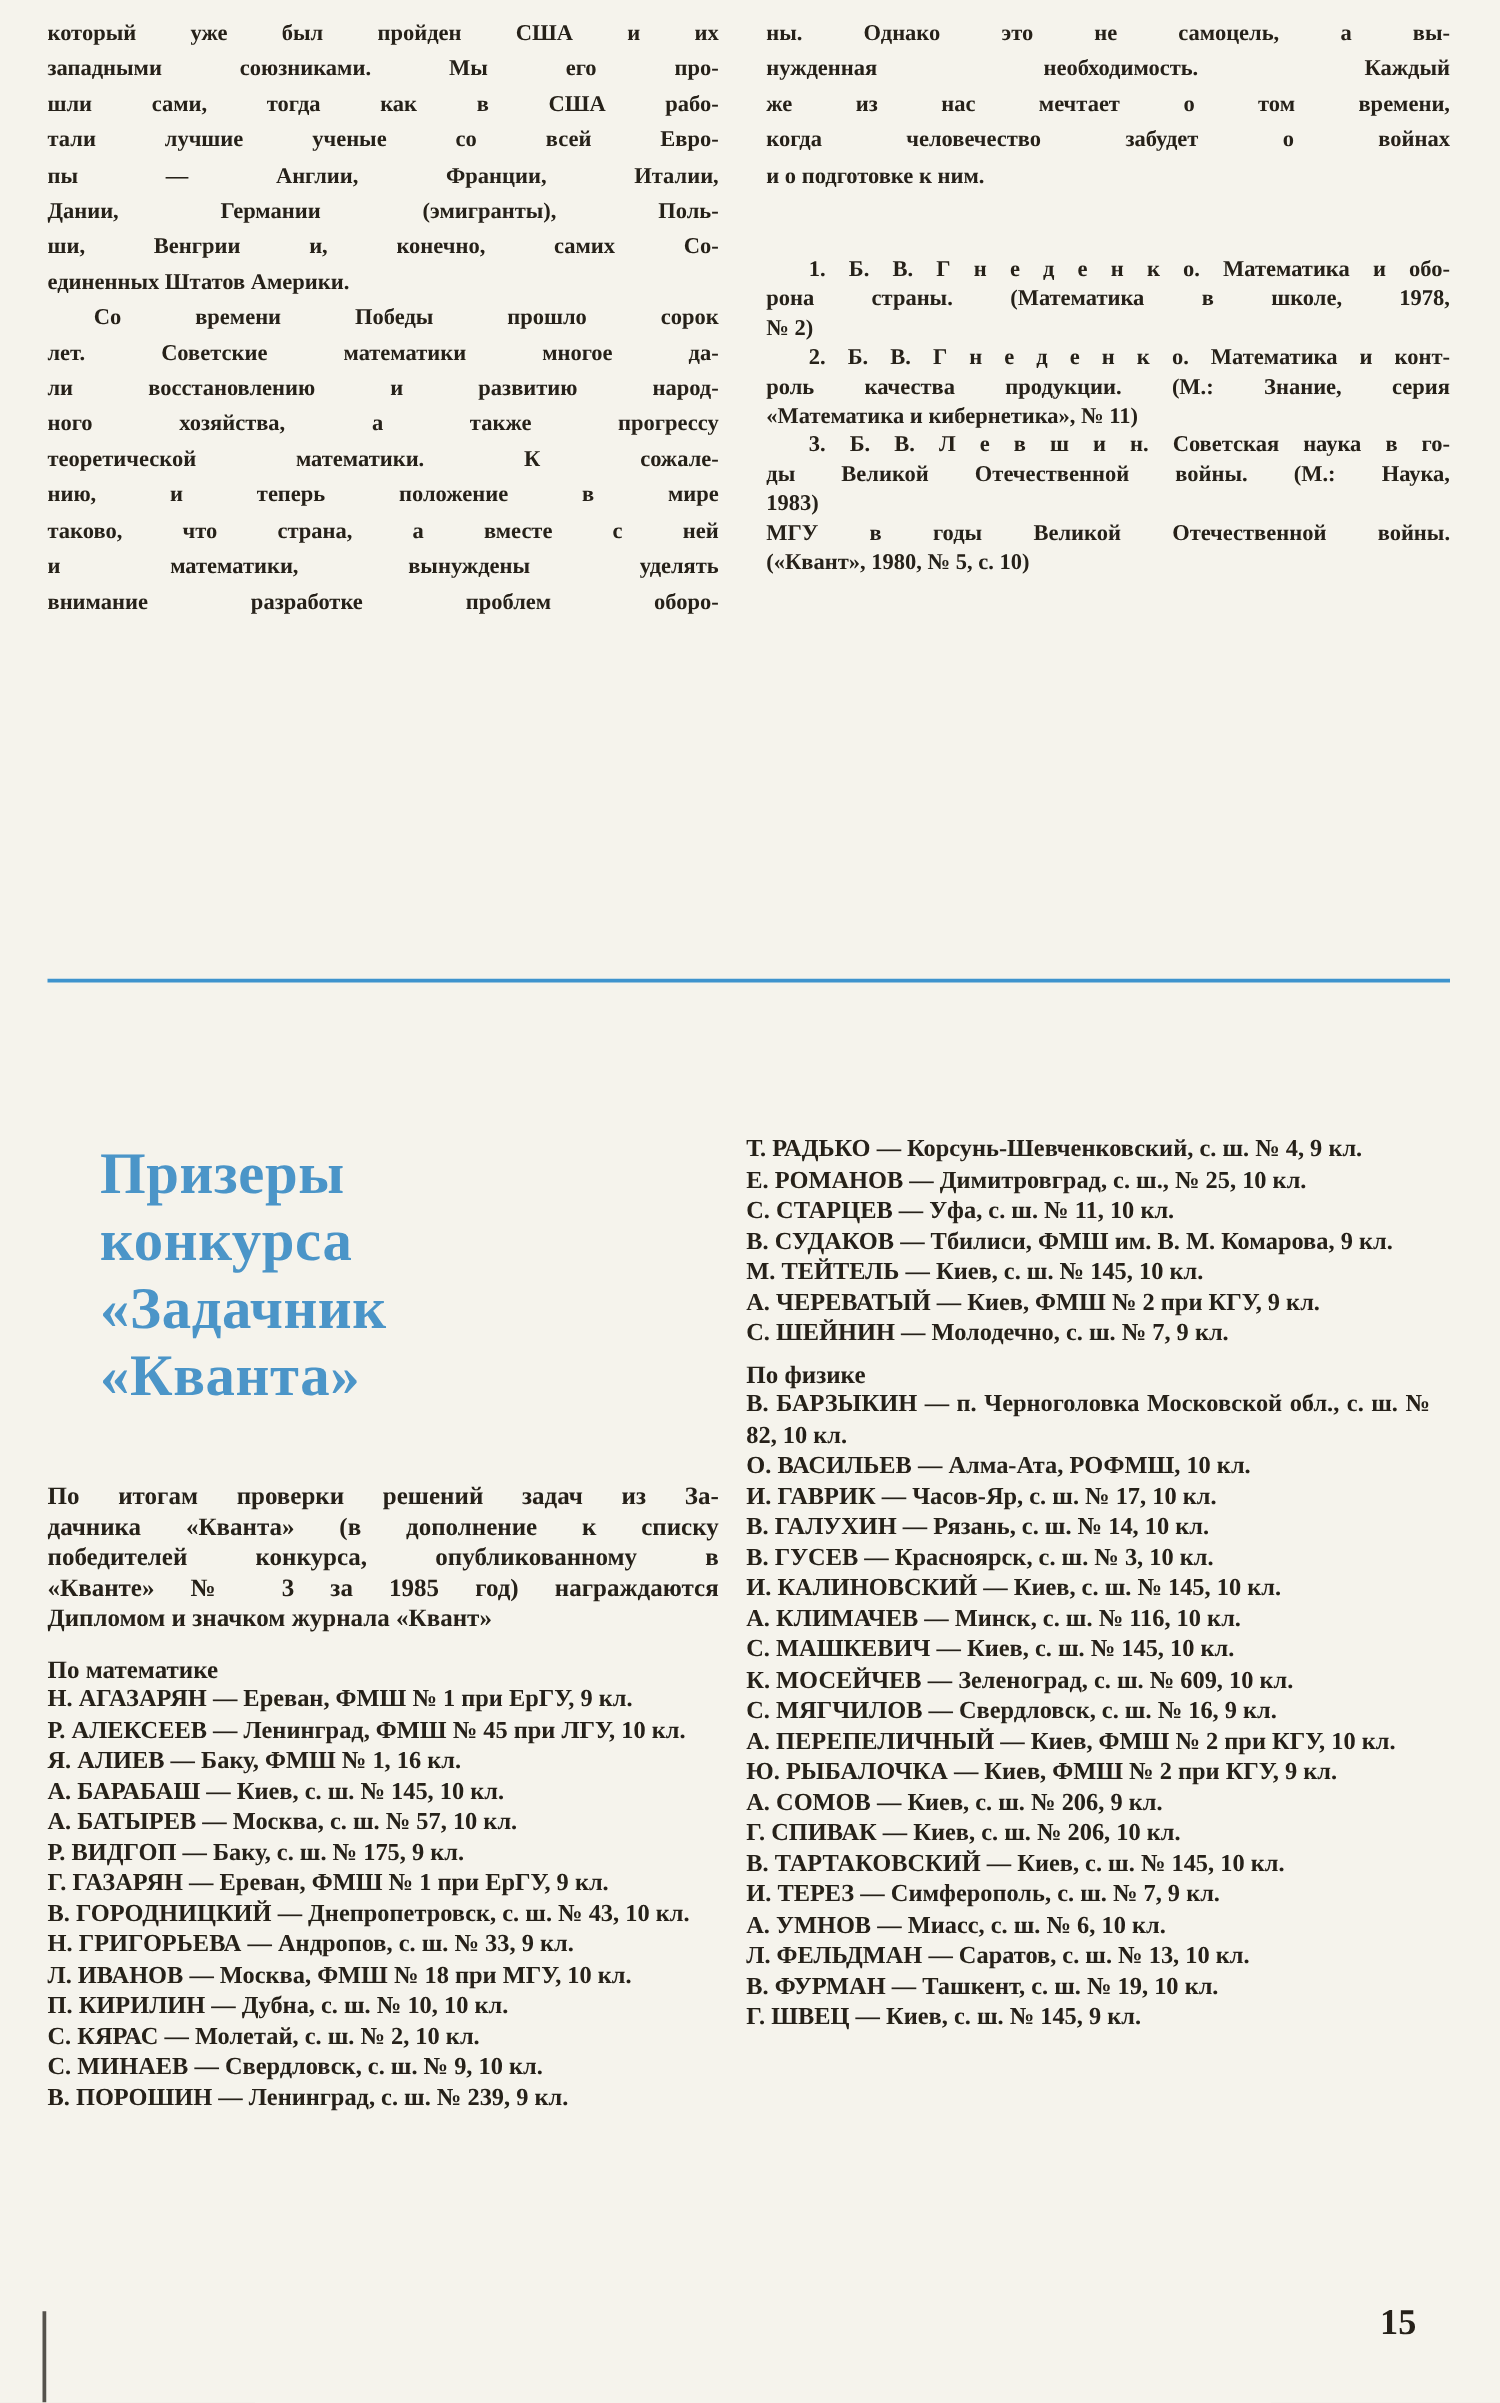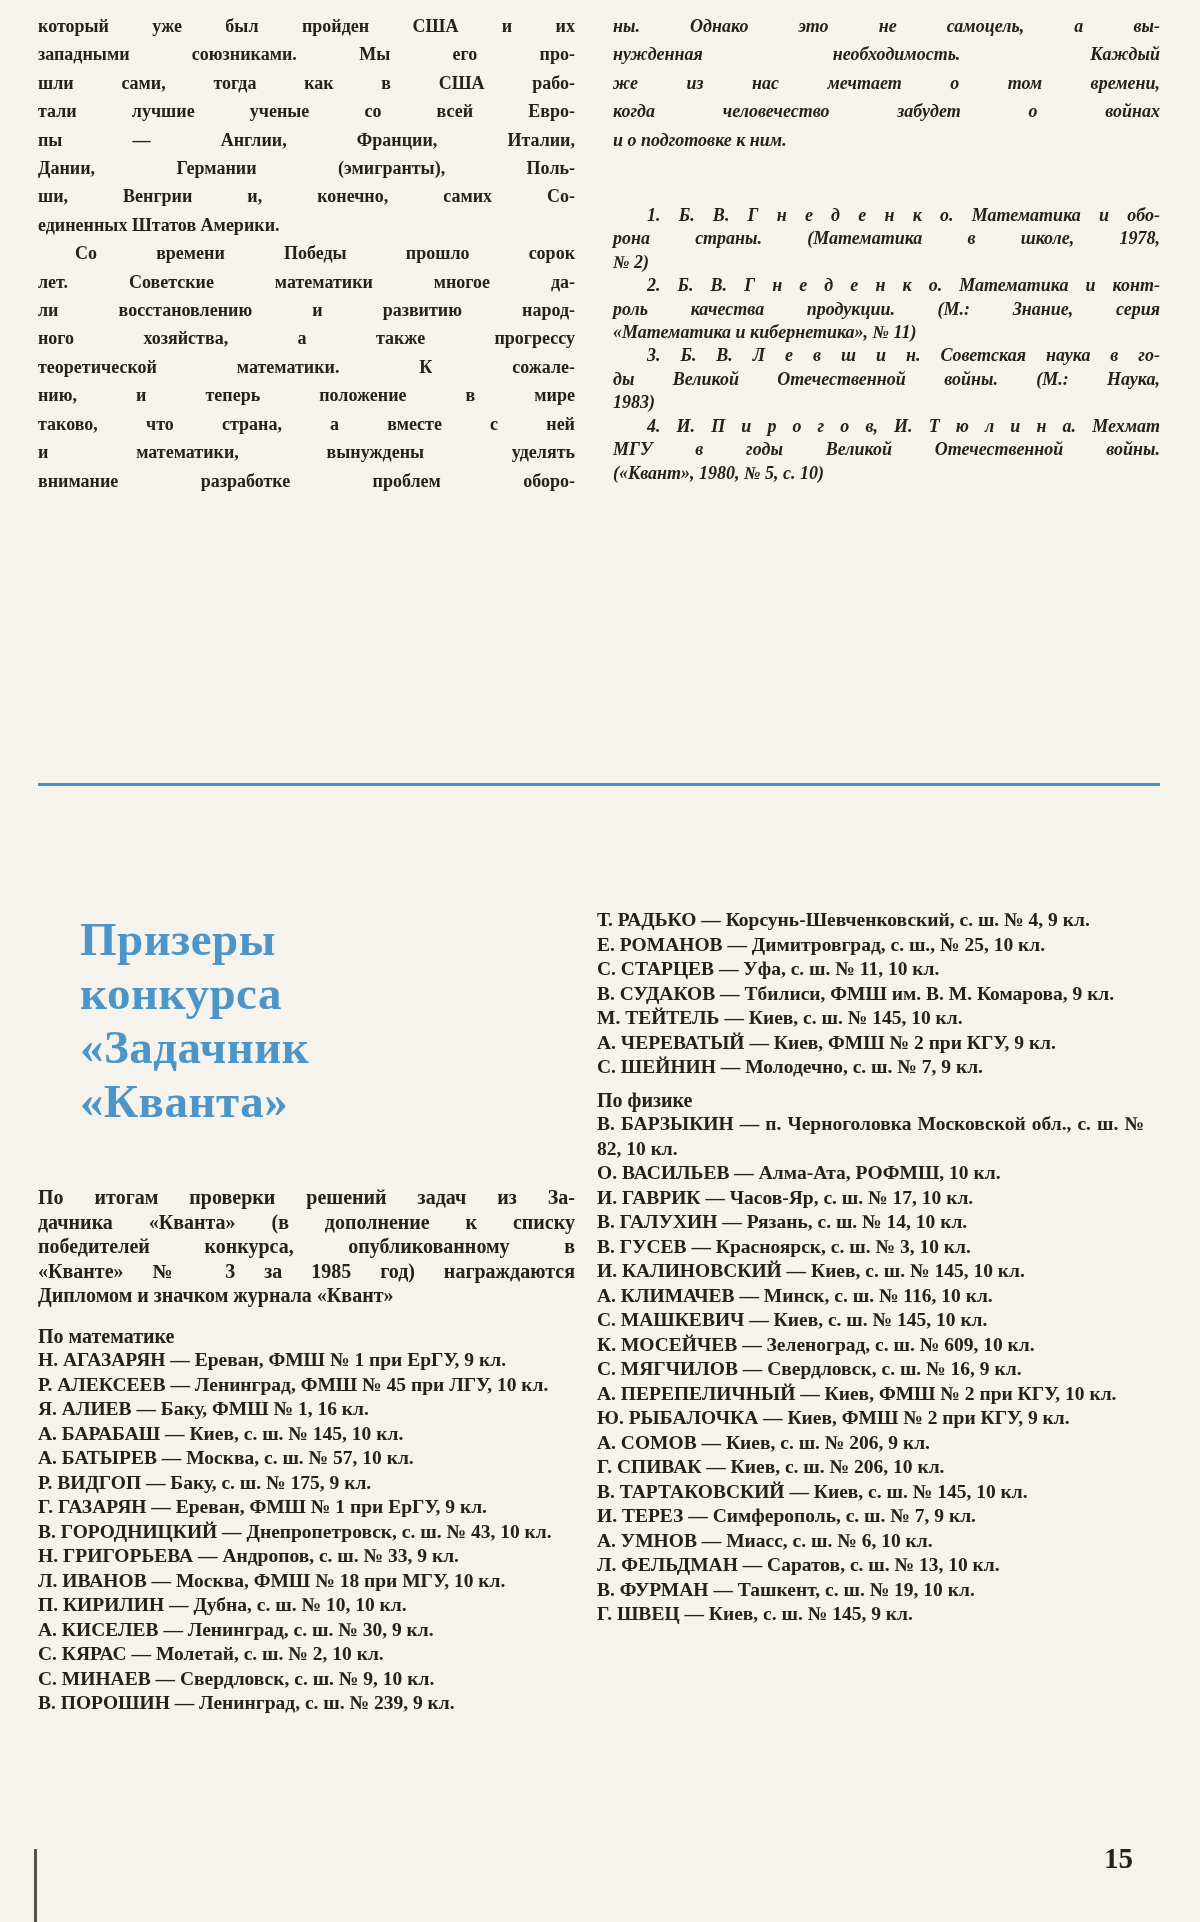--- a/index.html
+++ b/index.html
@@ -14,21 +14,21 @@
     color:#262119;
     overflow:hidden;
     font-weight:700;
   }
   
   .top-article {
     position:absolute; left:38px; top:12px; width:1122px;
     display:flex; gap:38px;
   }
   .col-left  { width:537px; }
-  .col-right { width:547px;font-style:italic; }
+  .col-right { width:547px; }
   .art-text { font-size:18px; line-height:28.4px; }
   .jline { text-align:justify; text-align-last:justify; }
   .jline.end { text-align-last:left; }
   .jline.ind { text-indent:37px; }
   
   .lit { margin-top:50px; font-size:18px; line-height:23.4px; }
   .lit-heading { letter-spacing:0.34em; margin-left:38px; margin-bottom:8px; }
   .lit-line.ind { text-indent:34px; }
   
   .divider {
@@ -104,21 +104,20 @@
 
         <div class="jline lit-line ind">1. Б. В. Г н е д е н к о. Математика и обо-</div>
             <div class="jline lit-line">рона страны. (Математика в школе, 1978,</div>
             <div class="jline lit-line end">№ 2)</div>
             <div class="jline lit-line ind">2. Б. В. Г н е д е н к о. Математика и конт-</div>
             <div class="jline lit-line">роль качества продукции. (М.: Знание, серия</div>
             <div class="jline lit-line end">«Математика и кибернетика», № 11)</div>
             <div class="jline lit-line ind">3. Б. В. Л е в ш и н. Советская наука в го-</div>
             <div class="jline lit-line">ды Великой Отечественной войны. (М.: Наука,</div>
             <div class="jline lit-line end">1983)</div>
-            <div class="jline lit-line ind">4. И. П и р о г о в, И. Т ю л и н а. Мехмат</div>
             <div class="jline lit-line">МГУ в годы Великой Отечественной войны.</div>
             <div class="jline lit-line end">(«Квант», 1980, № 5, с. 10)</div>
           </div>
       </div>
     </div>
   </section>
 
   <div class="divider"></div>
 
   <section class="feature">
@@ -148,21 +147,20 @@
           <div class="pitem">Р. АЛЕКСЕЕВ — Ленинград, ФМШ № 45 при ЛГУ, 10 кл.</div>
           <div class="pitem">Я. АЛИЕВ — Баку, ФМШ № 1, 16 кл.</div>
           <div class="pitem">А. БАРАБАШ — Киев, с. ш. № 145, 10 кл.</div>
           <div class="pitem">А. БАТЫРЕВ — Москва, с. ш. № 57, 10 кл.</div>
           <div class="pitem">Р. ВИДГОП — Баку, с. ш. № 175, 9 кл.</div>
           <div class="pitem">Г. ГАЗАРЯН — Ереван, ФМШ № 1 при ЕрГУ, 9 кл.</div>
           <div class="pitem">В. ГОРОДНИЦКИЙ — Днепропетровск, с. ш. № 43, 10 кл.</div>
           <div class="pitem">Н. ГРИГОРЬЕВА — Андропов, с. ш. № 33, 9 кл.</div>
           <div class="pitem">Л. ИВАНОВ — Москва, ФМШ № 18 при МГУ, 10 кл.</div>
           <div class="pitem">П. КИРИЛИН — Дубна, с. ш. № 10, 10 кл.</div>
-          <div class="pitem">А. КИСЕЛЕВ — Ленинград, с. ш. № 30, 9 кл.</div>
           <div class="pitem">С. КЯРАС — Молетай, с. ш. № 2, 10 кл.</div>
           <div class="pitem">С. МИНАЕВ — Свердловск, с. ш. № 9, 10 кл.</div>
           <div class="pitem">В. ПОРОШИН — Ленинград, с. ш. № 239, 9 кл.</div>
         </div>
     </div>
 
     <div class="f-right">
       <div class="plist">
 
       <div class="pitem">Т. РАДЬКО — Корсунь-Шевченковский, с. ш. № 4, 9 кл.</div>

